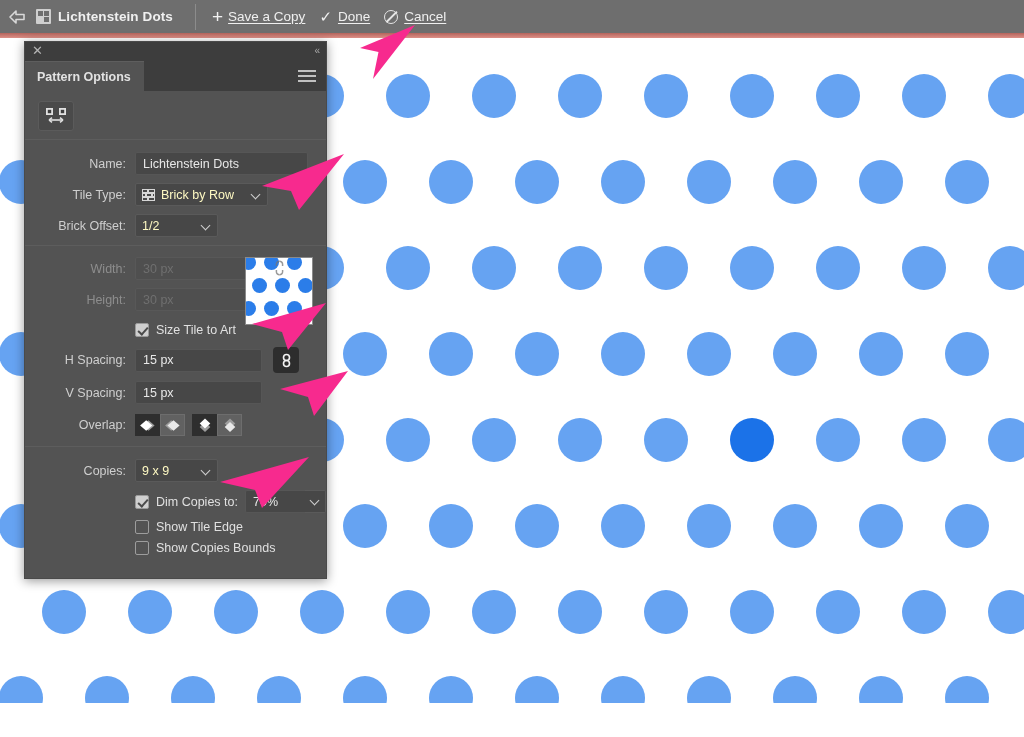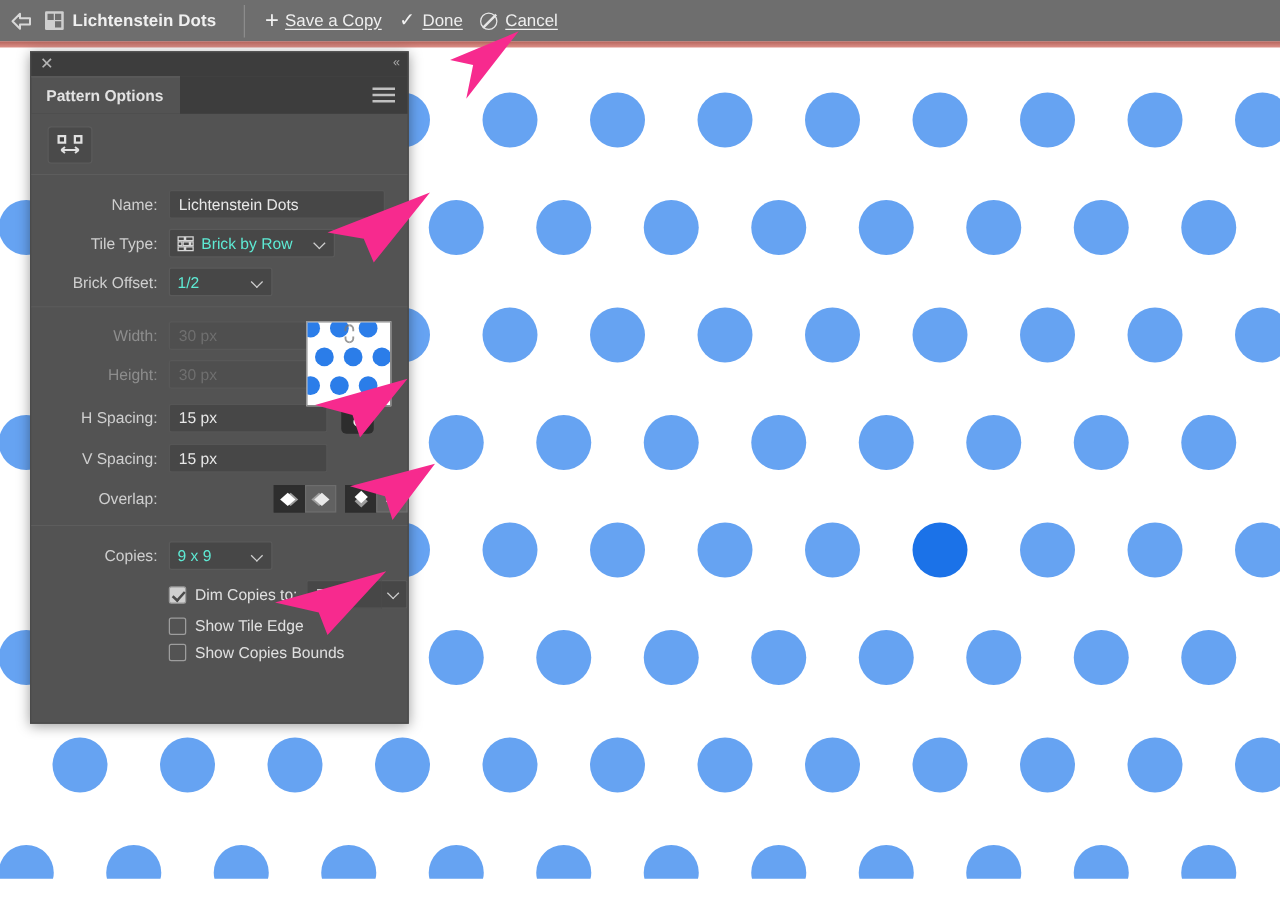--- a/index.html
+++ b/index.html
@@ -282,21 +282,21 @@
     background: #4f4f4f;
     border-color: #585858;
     color: #6f6f6f;
   }
 
   .fselect {
     background: #474747;
     border: 1px solid #5a5a5a;
     border-radius: 2px;
     height: 23px;
-    color: #5eead4;
+    color: #fef9c3;
     font-size: 12.5px;
     display: flex;
     align-items: center;
     padding: 0 6px;
     position: relative;
     cursor: pointer;
   }
   .fselect .caret {
     margin-left: auto;
     width: 9px; height: 9px;
@@ -664,39 +664,43 @@
             <path d="M6.5 15.8 a3.1 3.1 0 0 1 -3.1 -3.1 v-1.6" fill="none" stroke="#777" stroke-width="1.5"></path>
           </svg>
         </span>
       </div>
 
       <div class="frow">
         <div class="flabel dim">Height:</div>
         <div class="finput disabled" style="width:127px;">30 px</div>
       </div>
 
+      <div class="chk-row" style="margin-top:12px;">
+        <span class="chk on"></span>
+        <span class="chk-lbl">Size Tile to Art</span>
+      </div>
 
 
       <div class="frow" style="margin-top:10px;">
         <div class="flabel">H Spacing:</div>
         <div class="finput" style="width:127px;">15 px</div>
         <div class="linkbtn">
           <svg width="13" height="17" viewBox="0 0 13 17">
             <path d="M6.5 8.5 a3 3 0 0 1 0 -6 a3 3 0 0 1 0 6" fill="none" stroke="#f2f2f2" stroke-width="1.6"></path>
             <path d="M6.5 8.5 a3 3 0 0 0 0 6 a3 3 0 0 0 0 -6" fill="none" stroke="#f2f2f2" stroke-width="1.6"></path>
           </svg>
         </div>
       </div>
 
       <div class="frow">
         <div class="flabel">V Spacing:</div>
         <div class="finput" style="width:127px;">15 px</div>
       </div>
 
-      <div class="frow" style="margin-top:10px;justify-content:space-between;">
+      <div class="frow" style="margin-top:10px;">
         <div class="flabel">Overlap:</div>
         <div class="overlap-group">
 
           <div class="ov-btn sel">
             <svg width="17" height="13" viewBox="0 0 17 13">
               <path d="M9.5 1.2 L15.6 6.5 L9.5 11.8 L3.4 6.5 Z" fill="#9d9d9d"></path>
               <path d="M7.2 1.2 L13.3 6.5 L7.2 11.8 L1.1 6.5 Z" fill="#ffffff"></path>
             </svg>
           </div>
           <div class="ov-btn">

